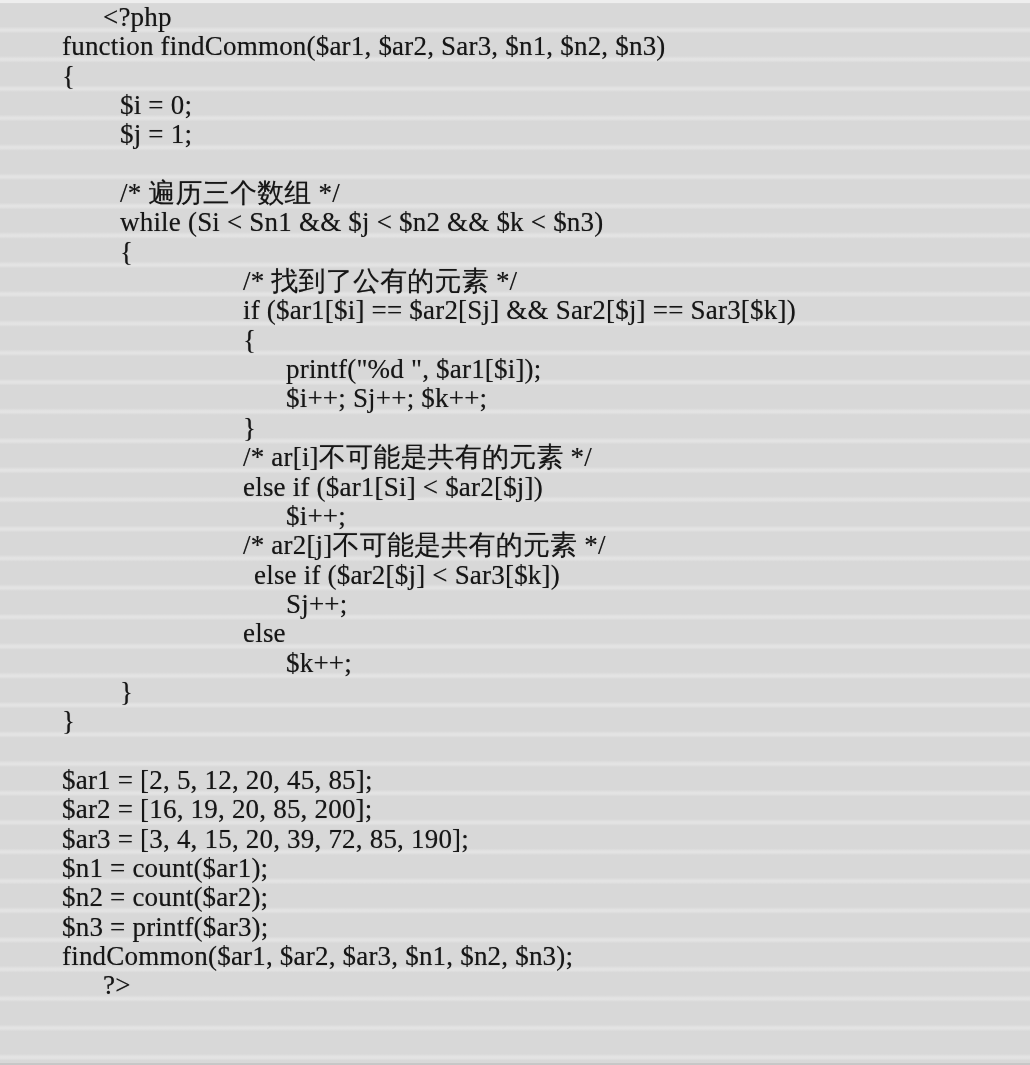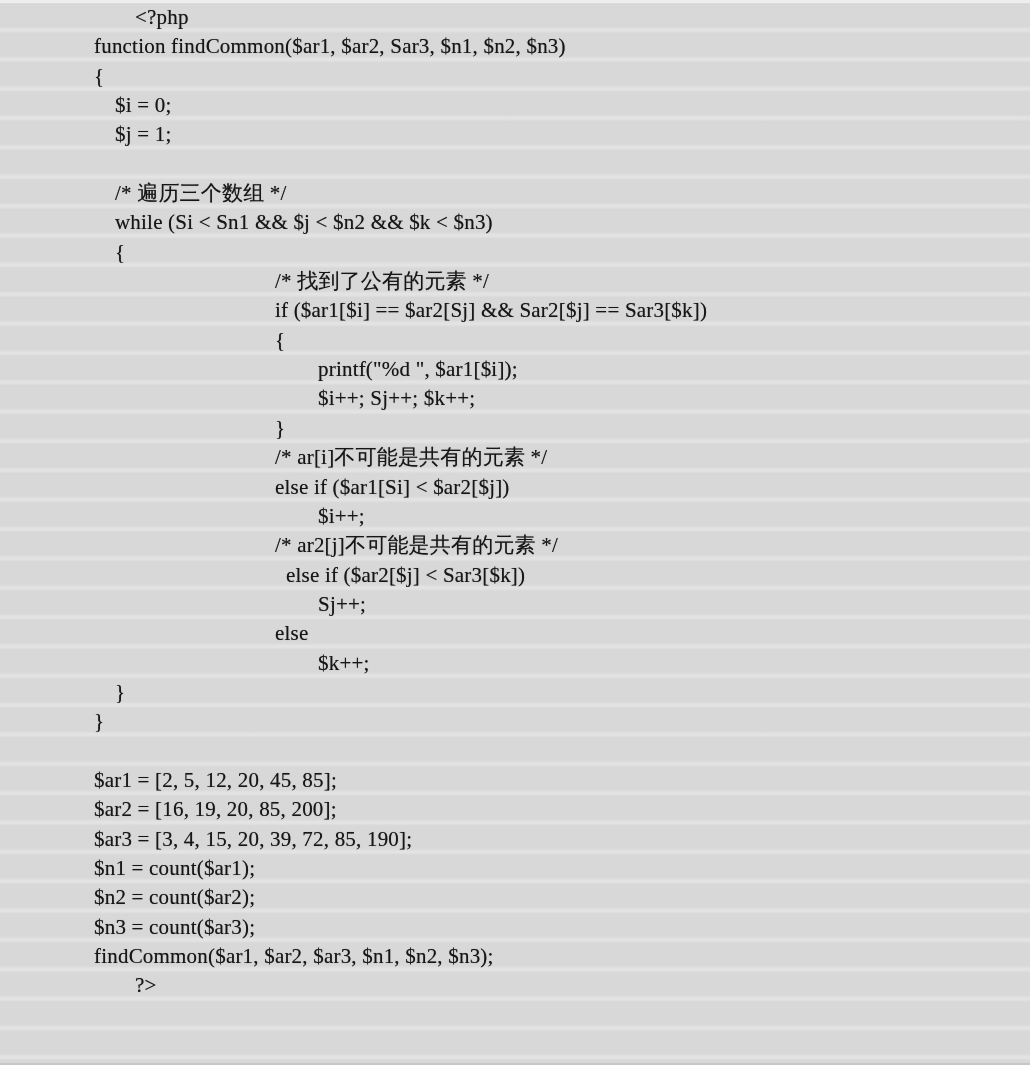--- a/index.html
+++ b/index.html
@@ -33,31 +33,30 @@
     content:"";position:absolute;top:0;left:0;right:0;height:3px;
     background:#eeeeee;
   }
   .scan-page::after{ 
     content:"";position:absolute;bottom:0;left:0;right:0;height:2px;
     background:#c7c7c7;
   }
   .code-line{
     height:var(--row);
     line-height:var(--row);
-    font-size:21px;
+    font-size:27px;
     color:var(--ink);
     white-space:pre;
     letter-spacing:0.2px;
     text-shadow:0 0 0.7px rgba(20,20,20,0.55); 
-    margin-left:32px;
   }
   
   .ind0{padding-left:103px;}
   .ind1{padding-left:62px;}
-  .ind2{padding-left:83px;}
+  .ind2{padding-left:120px;}
   .ind3{padding-left:243px;}
   .ind3x{padding-left:254px;}  
   .ind4{padding-left:286px;}
 </style>
 </head>
 <body>
 
 <div class="scan-page">
     <div class="code-line ind0">&lt;?php</div>
     <div class="code-line ind1">function findCommon($ar1, $ar2, Sar3, $n1, $n2, $n3)</div>
@@ -83,16 +82,16 @@
     <div class="code-line ind3">else</div>
     <div class="code-line ind4">$k++;</div>
     <div class="code-line ind2">}</div>
     <div class="code-line ind1">}</div>
     <div class="code-line ind0"></div>
     <div class="code-line ind1">$ar1 = [2, 5, 12, 20, 45, 85];</div>
     <div class="code-line ind1">$ar2 = [16, 19, 20, 85, 200];</div>
     <div class="code-line ind1">$ar3 = [3, 4, 15, 20, 39, 72, 85, 190];</div>
     <div class="code-line ind1">$n1 = count($ar1);</div>
     <div class="code-line ind1">$n2 = count($ar2);</div>
-    <div class="code-line ind1">$n3 = count($ar3);</div>
+    <div class="code-line ind1">$n3 = printf($ar3);</div>
     <div class="code-line ind1">findCommon($ar1, $ar2, $ar3, $n1, $n2, $n3);</div>
     <div class="code-line ind0">?&gt;</div>
   </div>
 
 </body></html>

